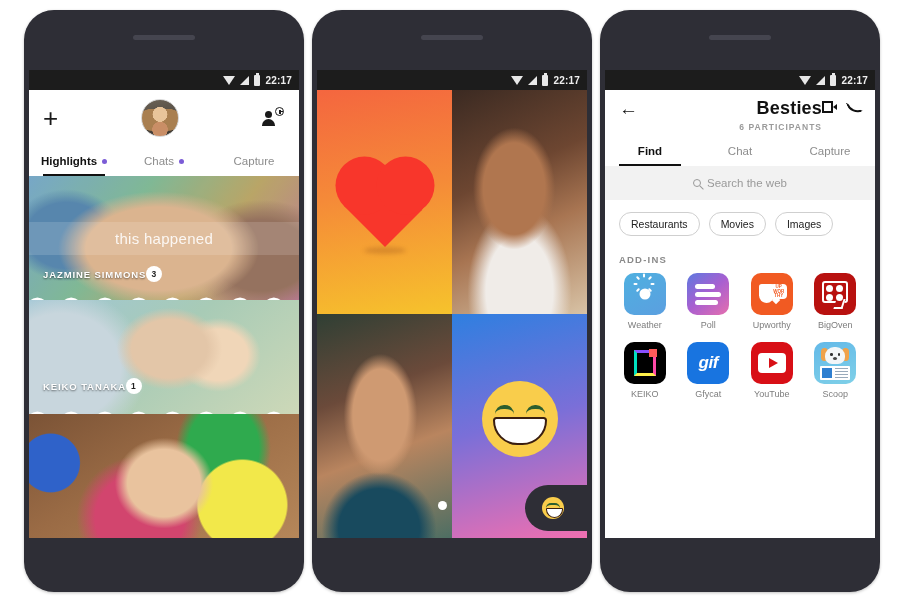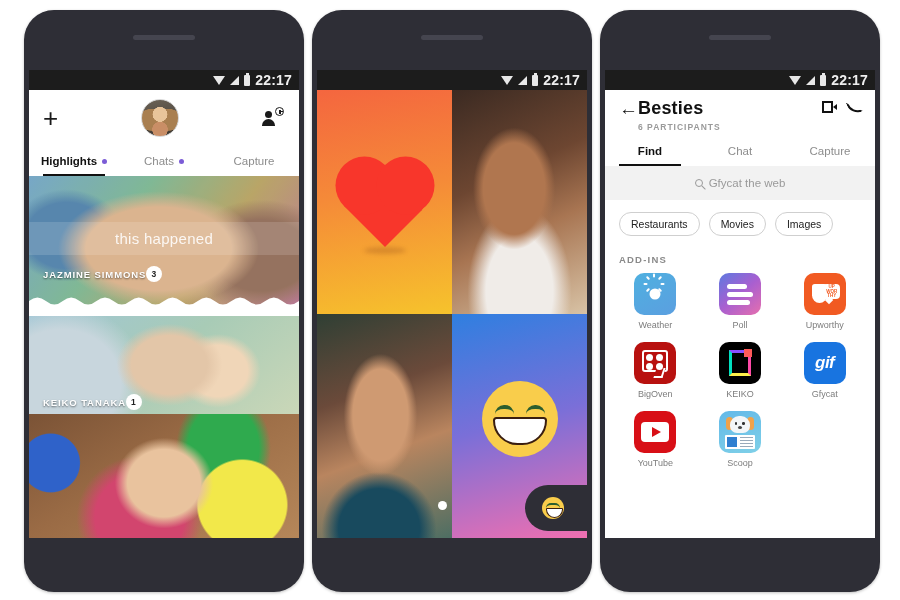--- a/index.html
+++ b/index.html
@@ -49,21 +49,21 @@
     border-bottom: 9px solid #e8e8e8;
   }
   .sb-batt {
     width: 6px; height: 11px; background: #e8e8e8; border-radius: 1px;
     position: relative;
   }
   .sb-batt:before {
     content: ""; position: absolute; top: -2px; left: 1.5px;
     width: 3px; height: 2px; background: #e8e8e8;
   }
-  .sb-time { font-size: 14px; }
+  .sb-time { font-size: 10px; }
 
   
   .appbar {
     height: 56px; background: #fff; display: flex; align-items: center;
     justify-content: space-between; padding: 0 14px;
   }
   .plus-btn {
     font-size: 26px; line-height: 1; color: #1a1a1a; font-weight: 300;
     cursor: pointer; user-select: none;
   }
@@ -96,21 +96,21 @@
     content: ""; position: absolute; bottom: 0; left: 16%; right: 16%;
     height: 2.5px; background: #111;
   }
   .dot { width: 5px; height: 5px; border-radius: 50%; background: #7b5cd6; }
 
   
   .highlights { position: relative; height: 382px; overflow: hidden; }
   .hcard { position: absolute; left: 0; width: 270px; overflow: hidden; }
   .hcard .bg { position: absolute; inset: 0; }
   .h1 { top: 0; height: 132px; }
-  .h2 { top: 140px; height: 122px; }
+  .h2 { top: 124px; height: 122px; }
   .h3 { top: 238px; height: 144px; }
 
   .bg1 {
     background:
       radial-gradient(ellipse 60% 70% at 48% 55%, #d9b089 0 45%, transparent 62%),
       radial-gradient(ellipse 30% 50% at 14% 45%, #4d7fa8 0 50%, transparent 70%),
       radial-gradient(ellipse 40% 60% at 86% 60%, #8f6a55 0 45%, transparent 70%),
       linear-gradient(125deg,#6fa2c4 0%,#79b48f 35%,#b5a05e 65%,#b76f94 100%);
   }
   .bg2 {
@@ -226,21 +226,21 @@
     content: ""; position: absolute; left: 4px; top: 6px; width: 14px; height: 3px;
     border-top: 2px solid #2c5e2e; border-radius: 6px 6px 0 0;
   }
 
   
   .appbar3 {
     background: #fff; padding: 8px 14px 4px; position: relative;
     display: flex; align-items: flex-start;
   }
   .back-arrow { font-size: 19px; color: #111; line-height: 22px; cursor: pointer; }
-  .title-wrap { flex: 1; text-align: left; }
+  .title-wrap { flex: 1; text-align: right; }
   .grp-title { font-size: 18px; font-weight: bold; color: #111; letter-spacing: .2px; }
   .grp-sub { font-size: 8.5px; font-weight: bold; color: #9a9a9a; letter-spacing: 1px; margin-top: 3px; }
   .hicons { display: flex; gap: 11px; align-items: center; padding-top: 2px; }
   .vid-icon { width: 15px; height: 12px; position: relative; cursor: pointer; }
   .vid-icon .bx { position: absolute; left: 0; top: 0; width: 11px; height: 12px; border: 2px solid #111; }
   .vid-icon .tri {
     position: absolute; right: 0; top: 3px; width: 0; height: 0;
     border-top: 3px solid transparent; border-bottom: 3px solid transparent;
     border-right: 4px solid #111;
   }
@@ -265,21 +265,21 @@
   .chips { display: flex; gap: 9px; padding: 12px 14px 4px; }
   .chip {
     border: 1px solid #cfcfcf; border-radius: 14px; padding: 5px 11px;
     font-size: 10.5px; color: #222; background: #fff; cursor: pointer;
     white-space: nowrap;
   }
   .section-label {
     padding: 14px 14px 8px; font-size: 9.5px; font-weight: bold;
     color: #8a8a8a; letter-spacing: 1.2px;
   }
-  .addins { display: grid; grid-template-columns: repeat(3,1fr); gap: 12px 0; padding: 0 8px; }
+  .addins { display: grid; grid-template-columns: repeat(4,1fr); gap: 12px 0; padding: 0 8px; }
   .addin { display: flex; flex-direction: column; align-items: center; gap: 5px; cursor: pointer; }
   .tile { width: 42px; height: 42px; border-radius: 10px; position: relative; overflow: hidden; }
   .addin-label { font-size: 9px; color: #7d7d7d; }
 
   .t-weather { background: linear-gradient(150deg,#4fb0e0,#5b9fe0); }
   .sun { position: absolute; left: 50%; top: 50%; transform: translate(-50%,-50%); width: 11px; height: 11px; border-radius: 50%; background: #fff; }
   .ray { position: absolute; left: 50%; top: 50%; width: 2px; height: 21px; margin-left: -1px; margin-top: -10.5px; }
   .ray:before, .ray:after { content:""; position:absolute; left:0; width:2px; height:4px; background:#fff; border-radius:1px;}
   .ray:before { top: 0; } .ray:after { bottom: 0; }
 
@@ -473,21 +473,21 @@
         <div class="tab">
           <span>Chat</span>
         </div>
         <div class="tab">
           <span>Capture</span>
         </div>
       </div>
 
       <div class="searchbar">
         <div class="mag"></div>
-        <div class="search-ph">Gfycat the web</div>
+        <div class="search-ph">Search the web</div>
       </div>
 
       <div class="chips">
         <div class="chip">Restaurants</div>
         <div class="chip">Movies</div>
         <div class="chip">Images</div>
       </div>
 
       <div class="section-label">ADD-INS</div>
 

